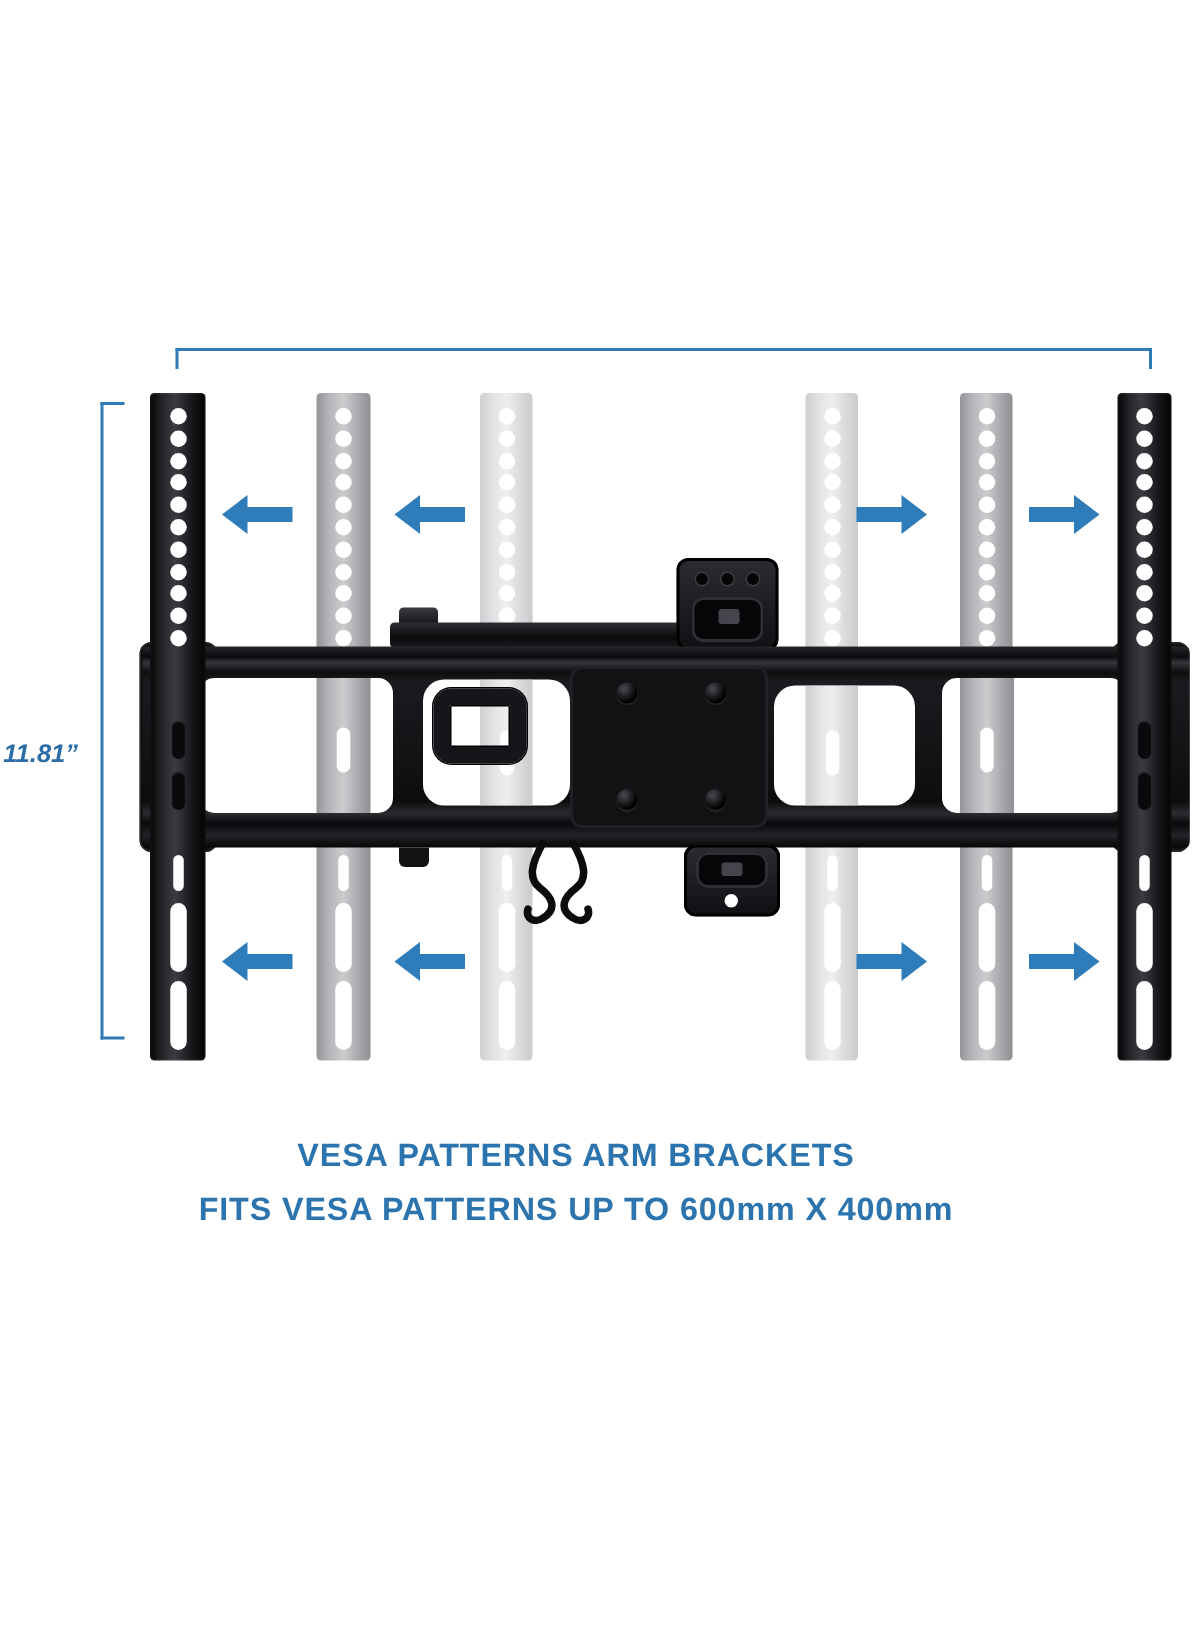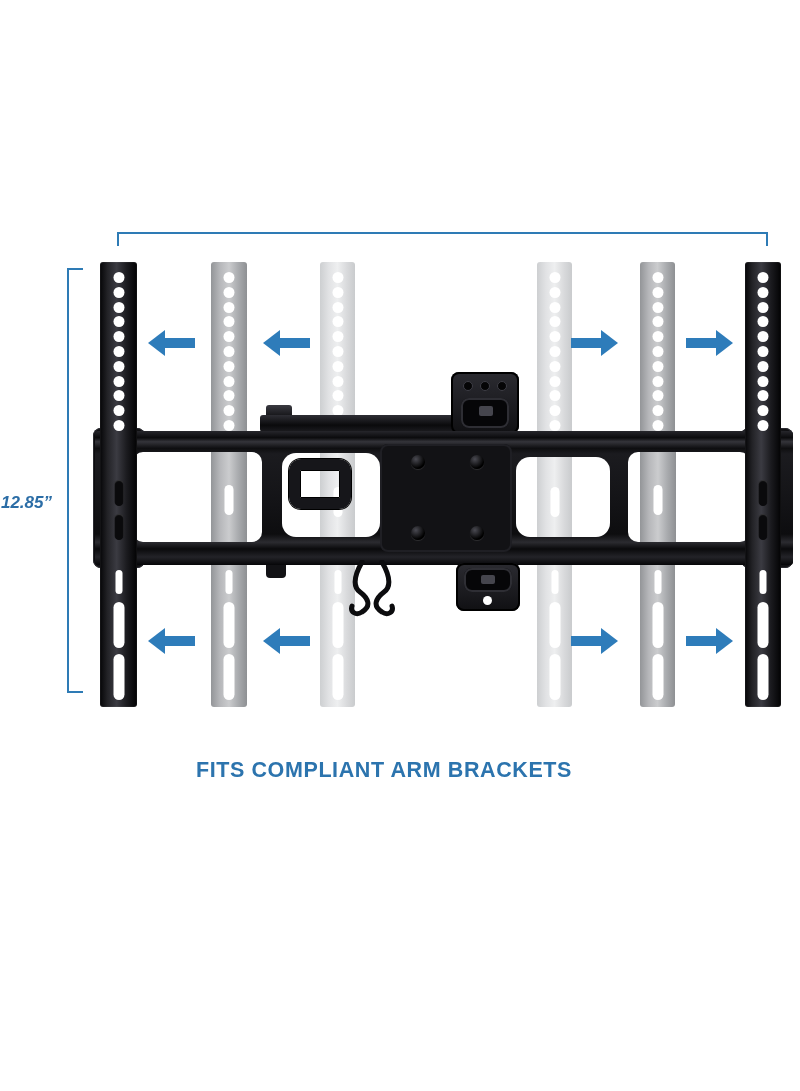--- a/index.html
+++ b/index.html
@@ -98,21 +98,21 @@
 </style>
 </head>
 <body>
 
 <div class="canvas">
 
   <div class="dim dim-h-line"></div>
   <div class="dim dim-h-tick l"></div>
   <div class="dim dim-h-tick r"></div>
 
-  <div class="dim-label h">12.85”</div>
+  <div class="dim-label h">11.81”</div>
   <div class="dim dim-v-line"></div>
   <div class="dim dim-v-tick t"></div>
   <div class="dim dim-v-tick b"></div>
 
   <div class="rail rail-black rail-1">
       <div class="hole-circle" style="top: 10px;"></div>
       <div class="hole-circle" style="top: 24.8px;"></div>
       <div class="hole-circle" style="top: 39.6px;"></div>
       <div class="hole-circle" style="top: 54.4px;"></div>
       <div class="hole-circle" style="top: 69.2px;"></div>
@@ -298,16 +298,17 @@
   <div class="arrow arrow-right a-br1">
       <div class="head"></div>
       <div class="shaft"></div>
     </div>
   <div class="arrow arrow-right a-br2">
       <div class="head"></div>
       <div class="shaft"></div>
     </div>
 
   <div class="caption">
-    <div>FITS COMPLIANT ARM BRACKETS</div>
+    <div>VESA PATTERNS ARM BRACKETS</div>
+    <div>FITS VESA PATTERNS UP TO 600mm X 400mm</div>
   </div>
 
 </div>
 
 </body></html>

